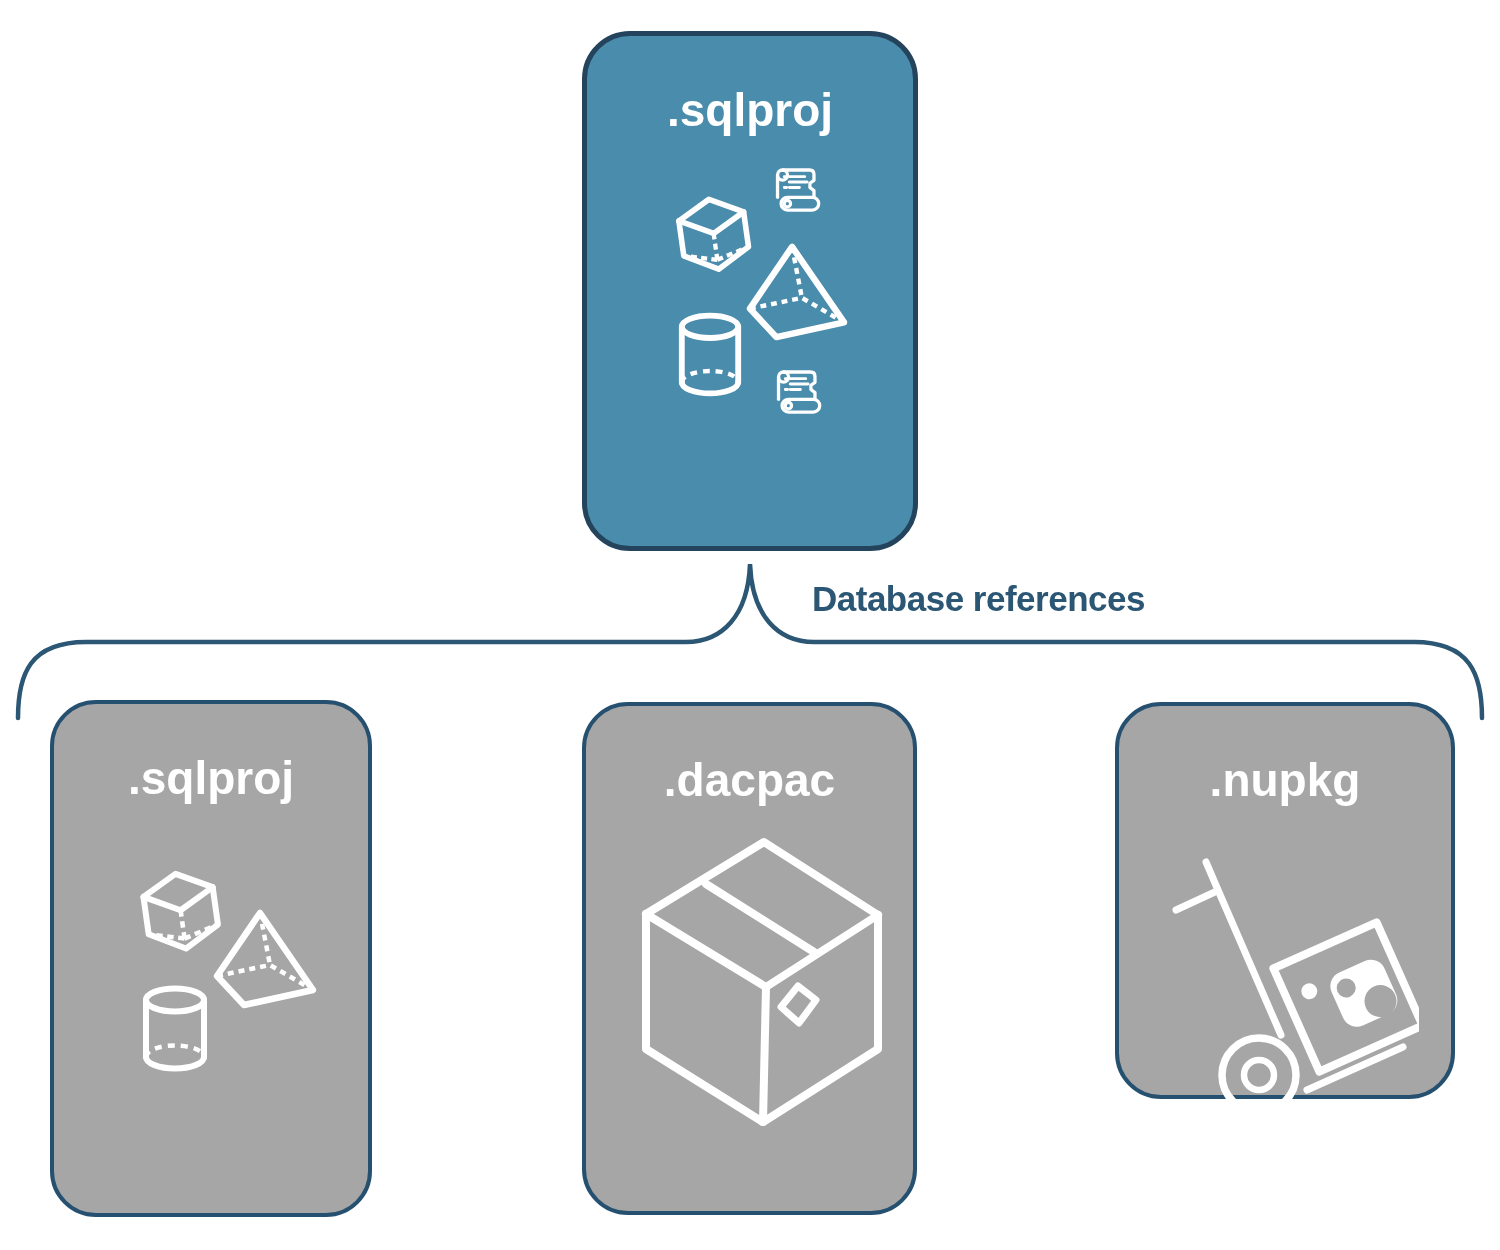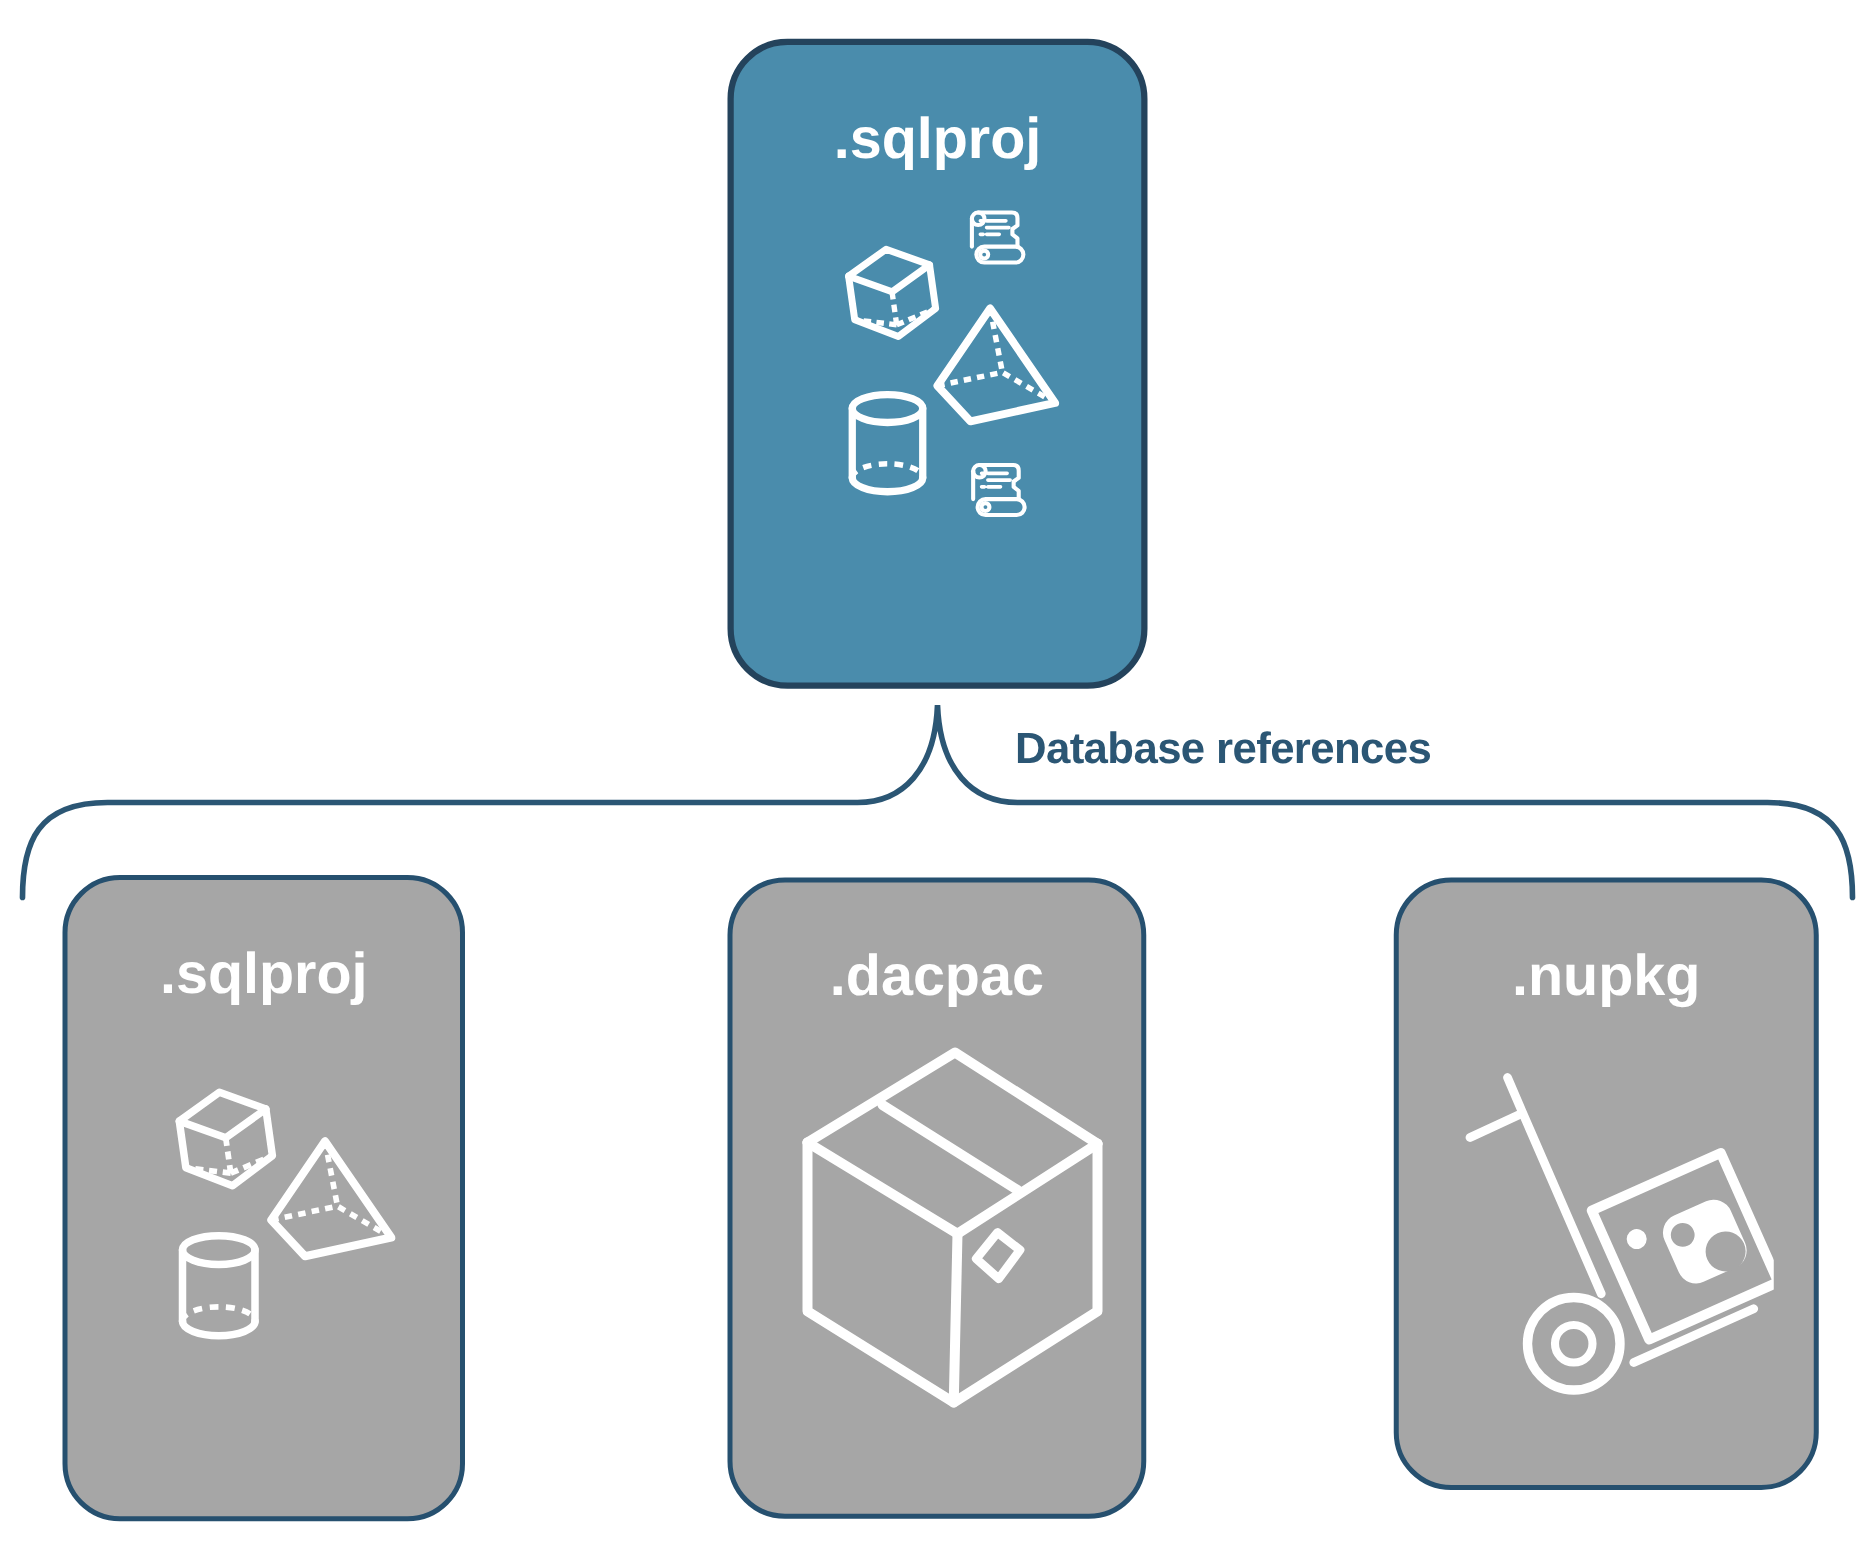--- a/index.html
+++ b/index.html
@@ -4,21 +4,21 @@
 <style>
   html,body{margin:0;padding:0;background:#ffffff;}
   body{font-family:"Liberation Sans","DejaVu Sans",sans-serif;}
   .canvas{position:relative;width:1500px;height:1250px;background:#ffffff;overflow:hidden;}
   svg{overflow:visible;display:block;}
   .node{position:absolute;box-sizing:border-box;}
   .root-node{left:582px;top:31px;width:336px;height:520px;background:#4a8cac;border:5px solid #24435c;border-radius:48px;}
   .child-node{background:#a6a6a6;border:4px solid #26506f;border-radius:46px;}
   .child-1{left:50px;top:700px;width:322px;height:517px;}
   .child-2{left:582px;top:702px;width:335px;height:513px;}
-  .child-3{left:1115px;top:702px;width:340px;height:490px;}
+  .child-3{left:1115px;top:702px;width:340px;height:397px;}
   .node-label{position:absolute;top:47px;left:0;right:0;text-align:center;
               font-size:46px;font-weight:bold;color:#ffffff;line-height:54px;letter-spacing:0;}
   .connector-svg{position:absolute;left:0;top:0;pointer-events:none;}
   .connector-label{position:absolute;left:812px;top:579px;font-size:35px;font-weight:bold;
                    color:#2b5674;letter-spacing:-0.5px;white-space:nowrap;}
   .ic{position:absolute;}
 </style>
 </head>
 <body>
 

